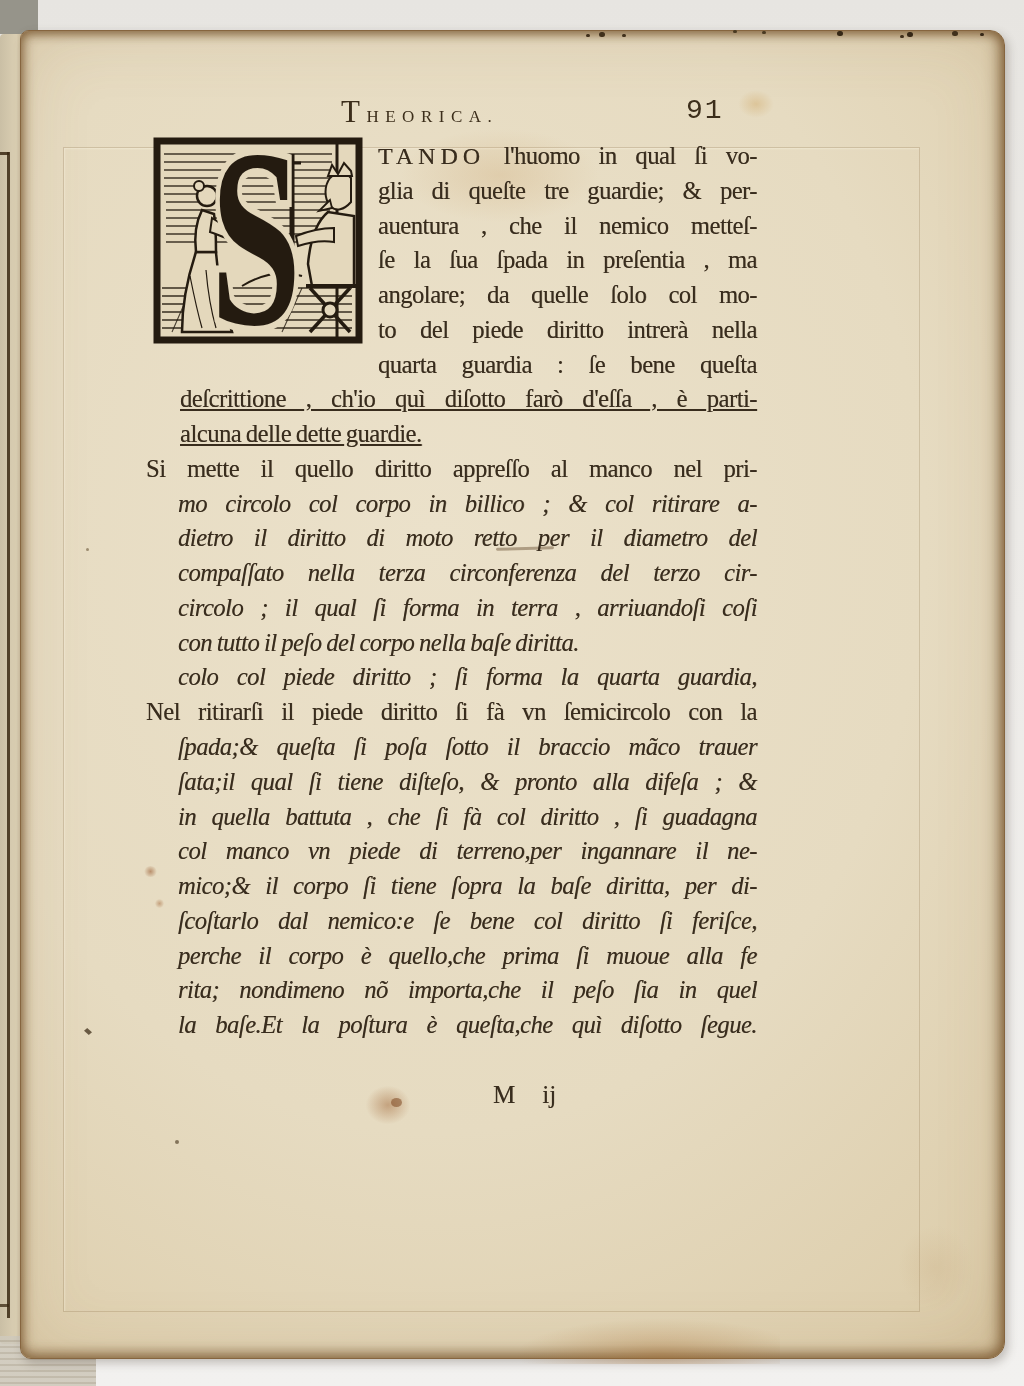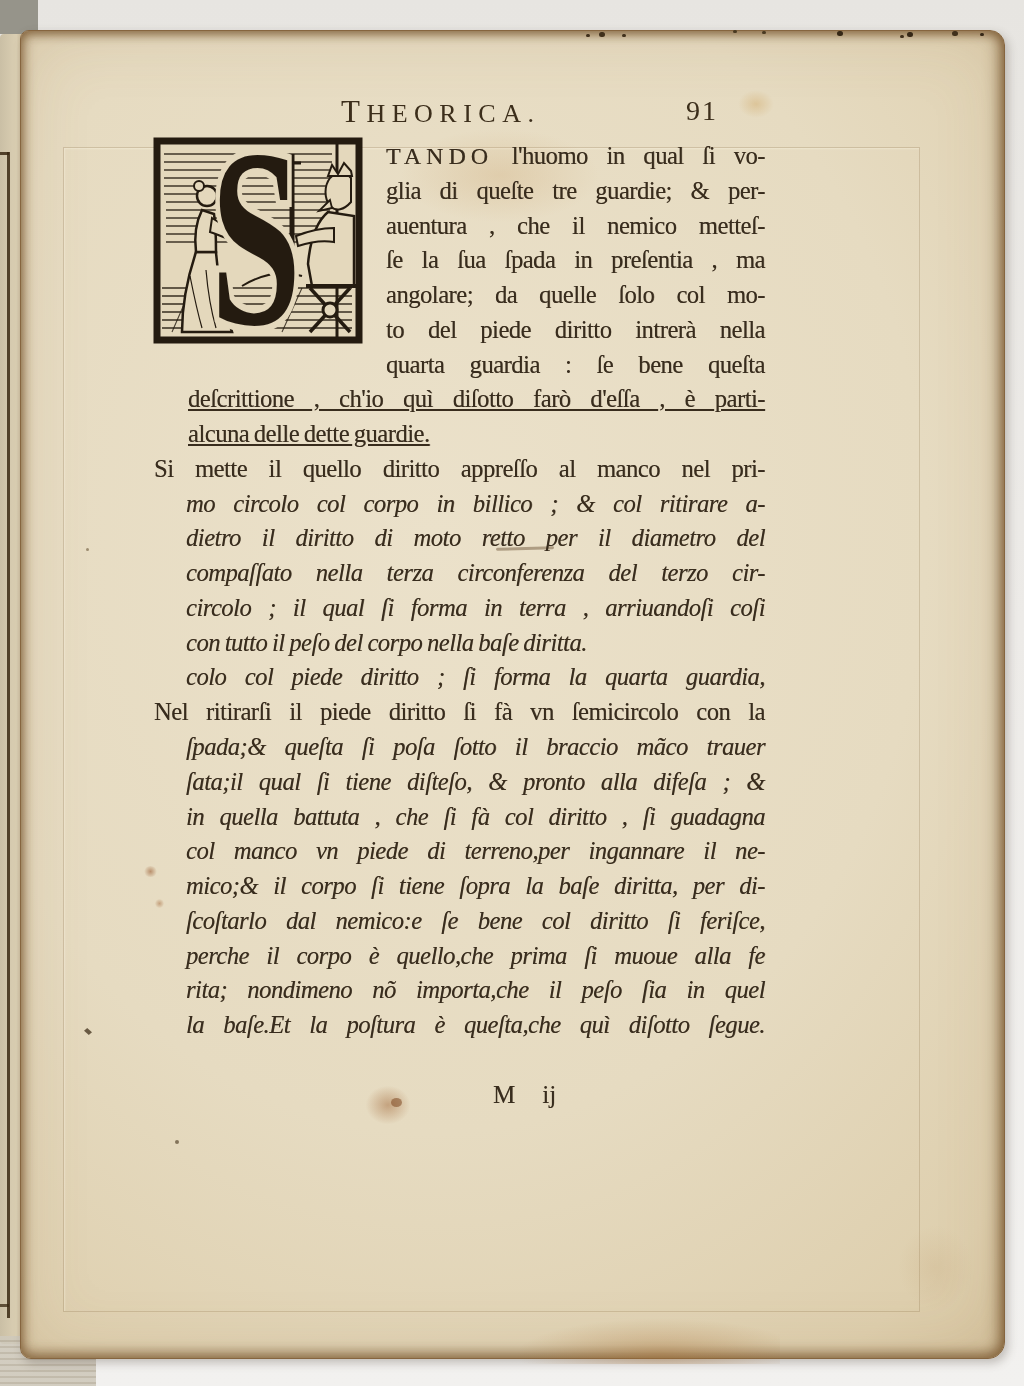--- a/index.html
+++ b/index.html
@@ -51,29 +51,29 @@
   .stain-mid-core{left:391px;top:1098px;width:11px;height:9px;border-radius:50%;background:rgba(118,60,20,.5);}
   .stain-bottom{left:515px;top:1318px;width:265px;height:46px;background:radial-gradient(ellipse at 55% 80%,rgba(165,110,50,.36),rgba(165,110,50,0) 70%);}
   .rust1{left:144px;top:866px;width:13px;height:11px;border-radius:50%;background:radial-gradient(circle,rgba(140,70,25,.5),rgba(140,70,25,0) 75%);}
   .rust2{left:155px;top:899px;width:9px;height:9px;border-radius:50%;background:radial-gradient(circle,rgba(150,80,30,.42),rgba(150,80,30,0) 75%);}
   .foxing-br{left:898px;top:1225px;width:75px;height:85px;background:radial-gradient(ellipse,rgba(180,140,90,.15),rgba(180,140,90,0) 70%);}
   .smudge-amp{left:496px;top:547px;width:58px;height:3px;background:rgba(90,65,35,.42);transform:rotate(-1.5deg);border-radius:2px;}
   .mark-a{left:84px;top:1028px;width:8px;height:7px;background:#4a3a24;clip-path:polygon(0 40%,40% 0,100% 60%,60% 100%);opacity:.8;}
   .mark-b{left:175px;top:1140px;width:4px;height:4px;border-radius:50%;background:#5a4830;opacity:.7;}
   .mark-c{left:86px;top:548px;width:3px;height:3px;border-radius:50%;background:#6a5638;opacity:.6;}
   
-  .running-title{left:341px;top:94px;font-size:26px;letter-spacing:6.5px;color:#3c2e1b;white-space:nowrap;}
+  .running-title{left:341px;top:94px;font-size:17px;letter-spacing:6.5px;color:#3c2e1b;white-space:nowrap;}
   .running-title::first-letter{font-size:31px;}
-  .page-number{left:686px;top:95px;font-size:28px;letter-spacing:2px;color:#3c2e1b;}
+  .page-number{left:686px;top:95px;font-size:28px;letter-spacing:2px;color:#3c2e1b;font-family:Liberation Mono, monospace;}
   
   .initial-box{left:152px;top:136px;width:212px;height:209px;}
   
   .text-block{left:145px;top:139px;width:612px;color:#382c1d;
     font-size:24.6px;line-height:34.77px;letter-spacing:-0.5px;word-spacing:-1px;
-    text-shadow:0.3px 0 0 rgba(56,44,29,.55);margin-left:8px;}
+    text-shadow:0.3px 0 0 rgba(56,44,29,.55);}
   .line{text-align:justify;text-align-last:justify;}
   .line.wrap{padding-left:233px;}
   .line.full{padding-left:35px;text-decoration:underline;}
   .line.out{padding-left:1px;}
   .line.cont{padding-left:33px;font-style:italic;}
   .line.no-j{text-align-last:left;}
   .caps{letter-spacing:5px;font-size:24px;}
   .signature{left:145px;top:1078px;width:612px;padding-left:348px;color:#382c1d;
     font-size:25px;line-height:34.77px;text-shadow:0.3px 0 0 rgba(56,44,29,.55);box-sizing:border-box;}
   .sig-right{margin-left:27px;font-family:Liberation Serif, serif;}

